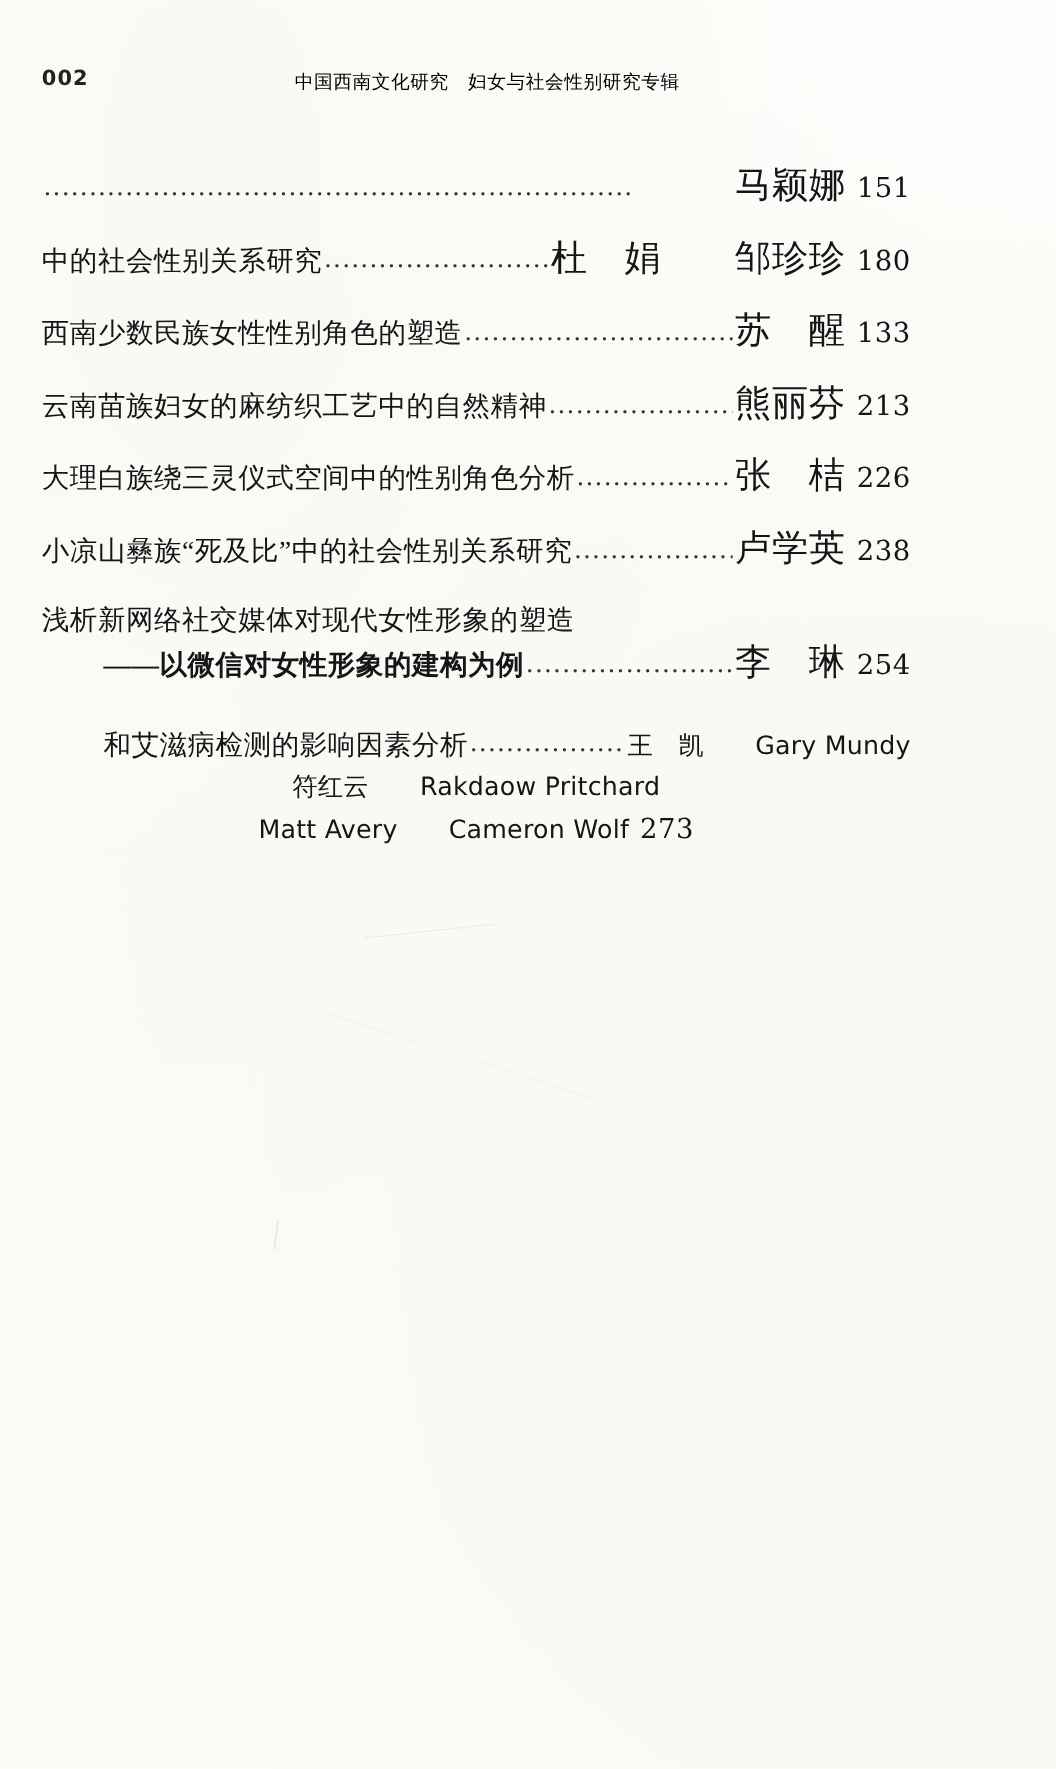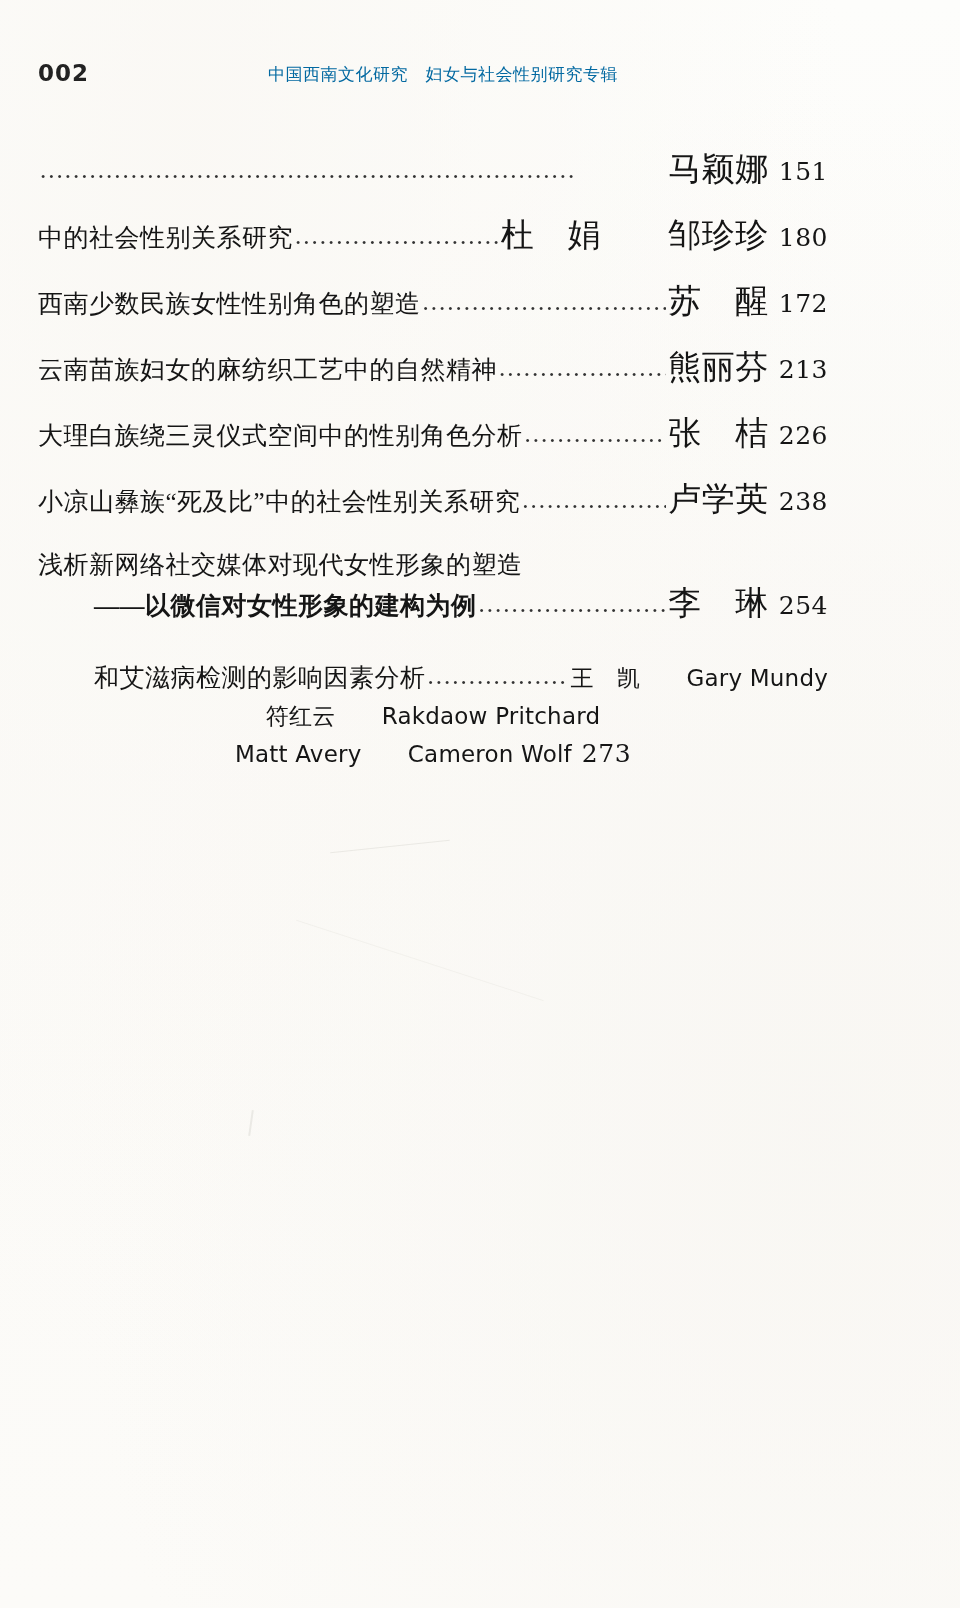--- a/index.html
+++ b/index.html
@@ -41,32 +41,32 @@
     top: 60px;
     left: 0;
     width: 960px;
     height: 28px;
   }
   .folio {
     position: absolute;
     left: 38px;
     top: 0;
     font-family: "DejaVu Sans", sans-serif;
-    font-size: 23px;
+    font-size: 19px;
     letter-spacing: 1px;
     color: #222;
     font-weight: 600;
   }
   .running-title {
     position: absolute;
     left: 268px;
     top: 3px;
     font-family: "DejaVu Sans", sans-serif;
     font-size: 17px;
-    color: #0369a1;
+    color: #000000;
     letter-spacing: 0.5px;
     white-space: nowrap;
   }
   .toc {
     position: absolute;
     top: 150px;
     left: 38px;
     width: 790px;
   }
   .toc-entry {
@@ -161,21 +161,21 @@
         <span class="authors">杜　娟　　邹珍珍</span>
         <span class="pageno">180</span>
       </div>
     </div>
 
     <div class="toc-entry">
       <div class="line">
         <span class="title-text">西南少数民族女性性别角色的塑造</span>
         <span class="leader">.................................................................</span>
         <span class="authors">苏　醒</span>
-        <span class="pageno">172</span>
+        <span class="pageno">133</span>
       </div>
     </div>
 
     <div class="toc-entry">
       <div class="line">
         <span class="title-text">云南苗族妇女的麻纺织工艺中的自然精神</span>
         <span class="leader">.................................................................</span>
         <span class="authors">熊丽芬</span>
         <span class="pageno">213</span>
       </div>

